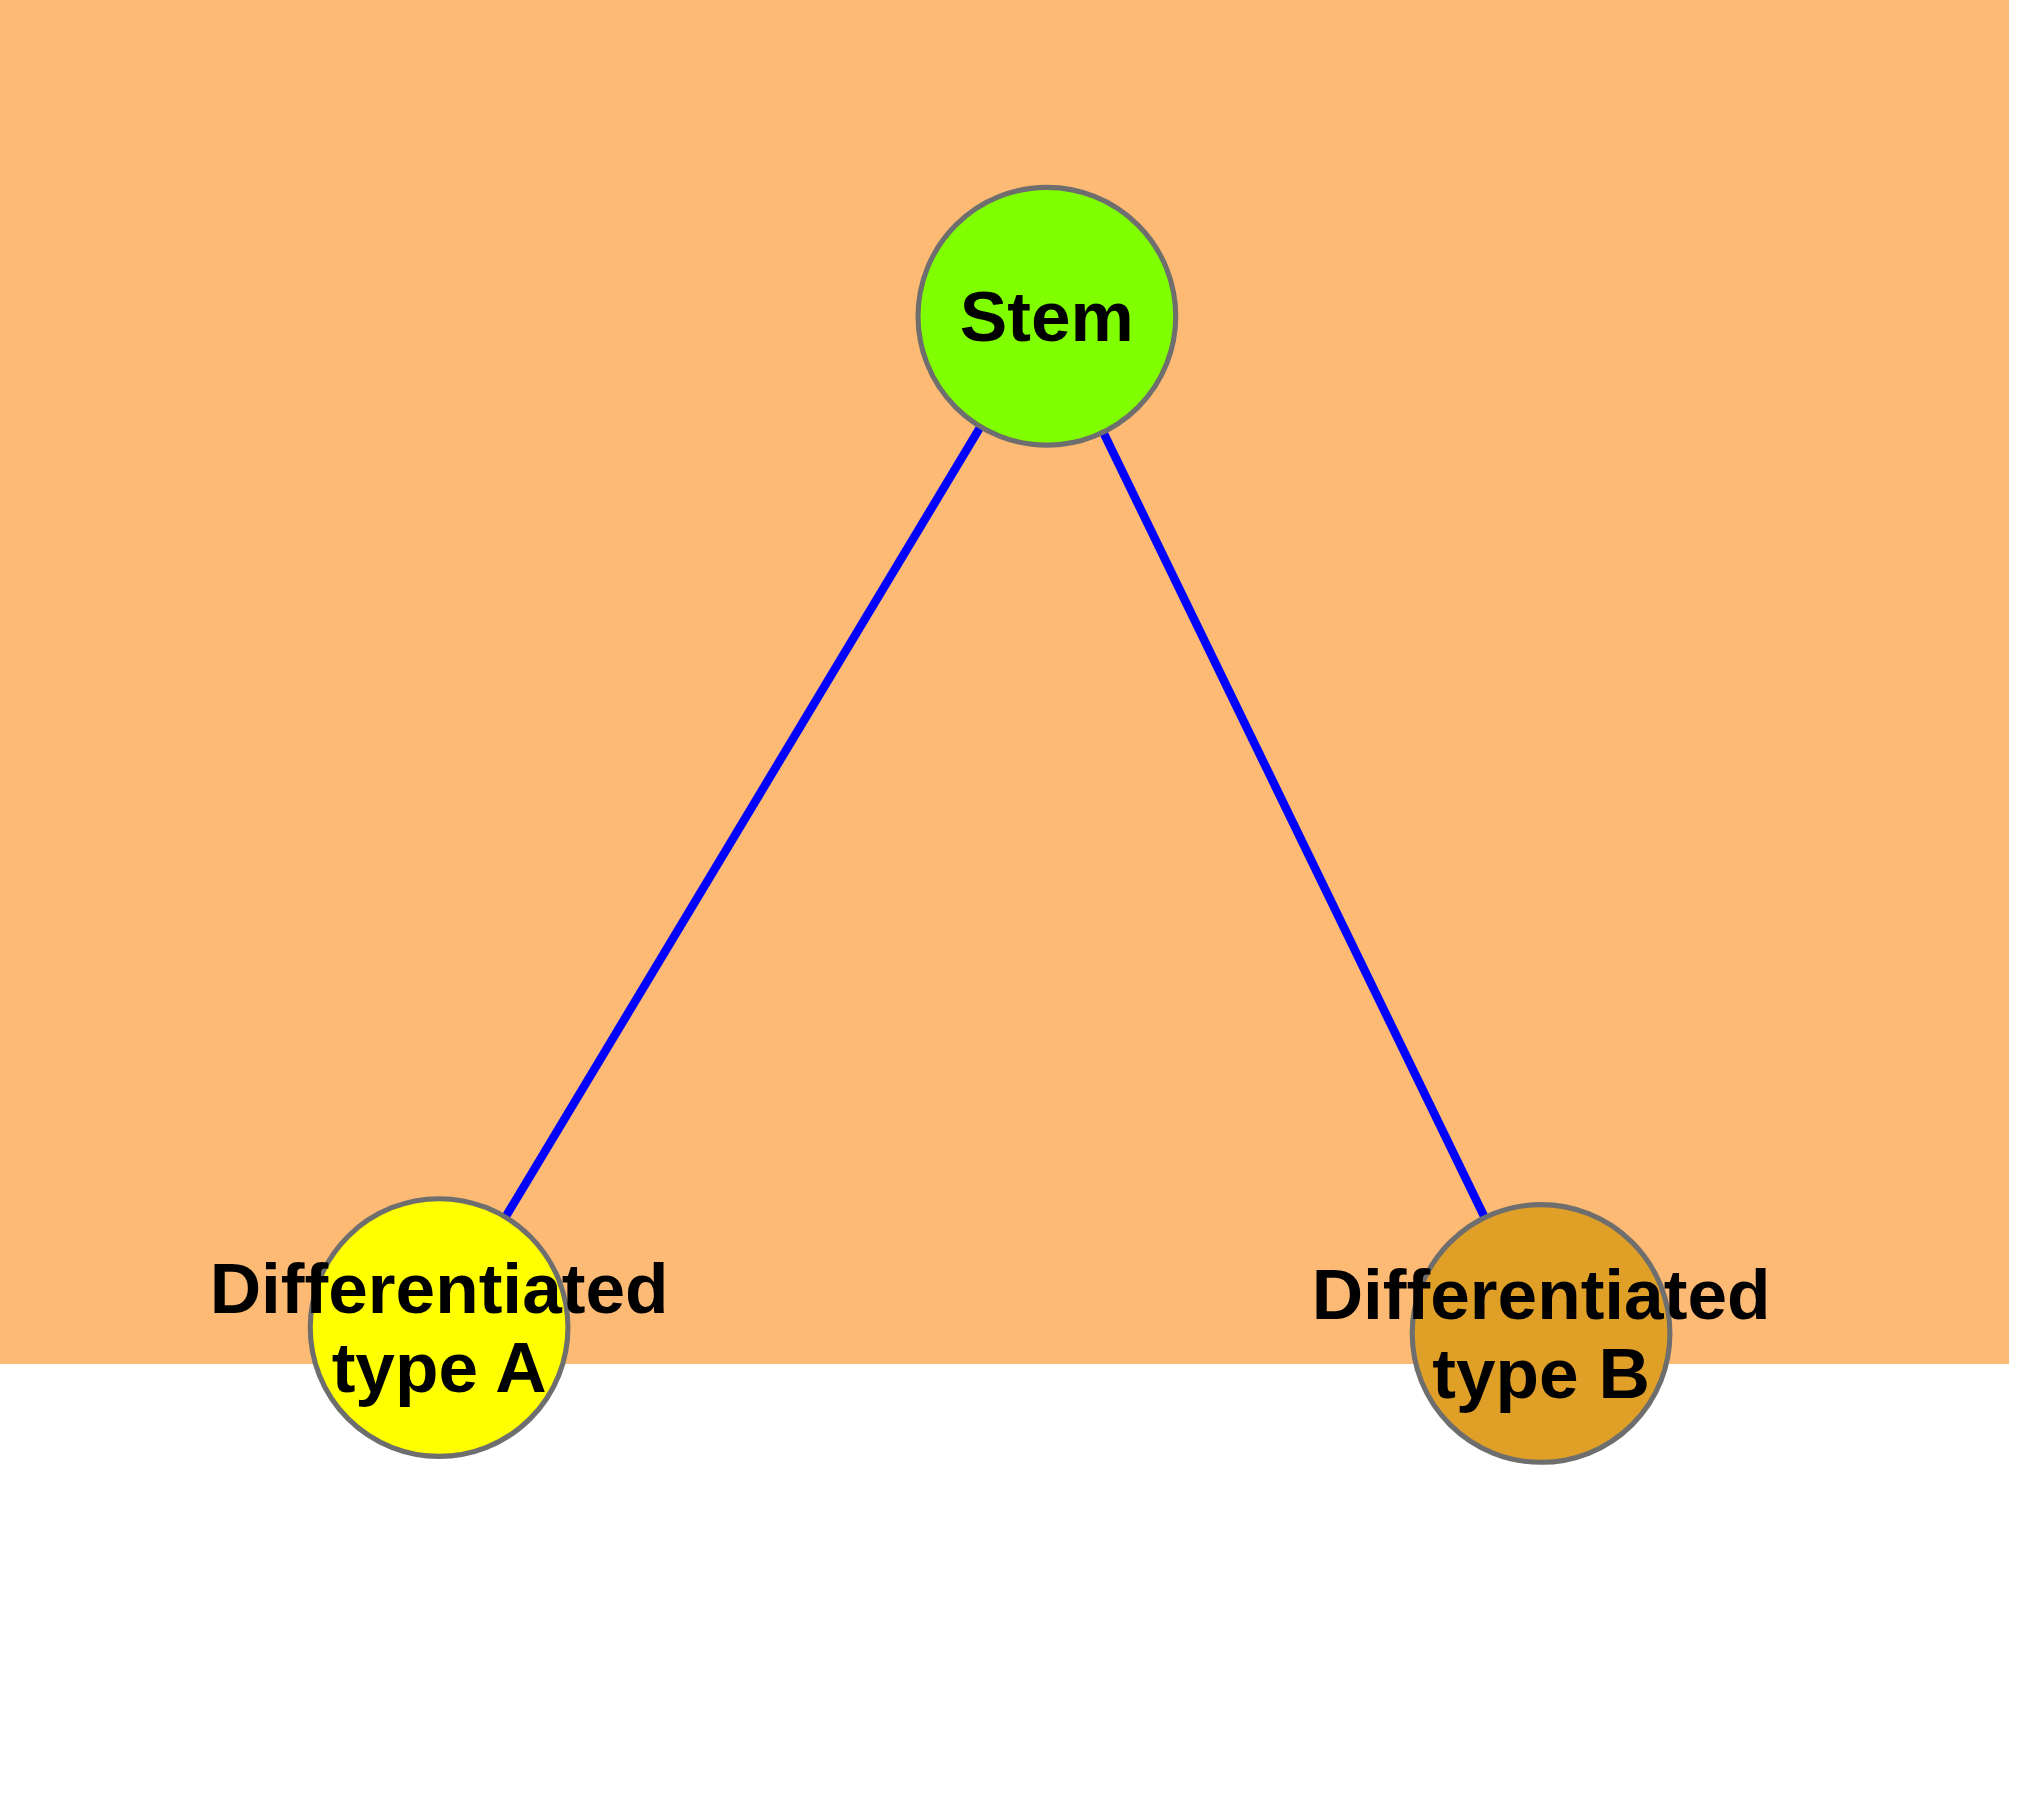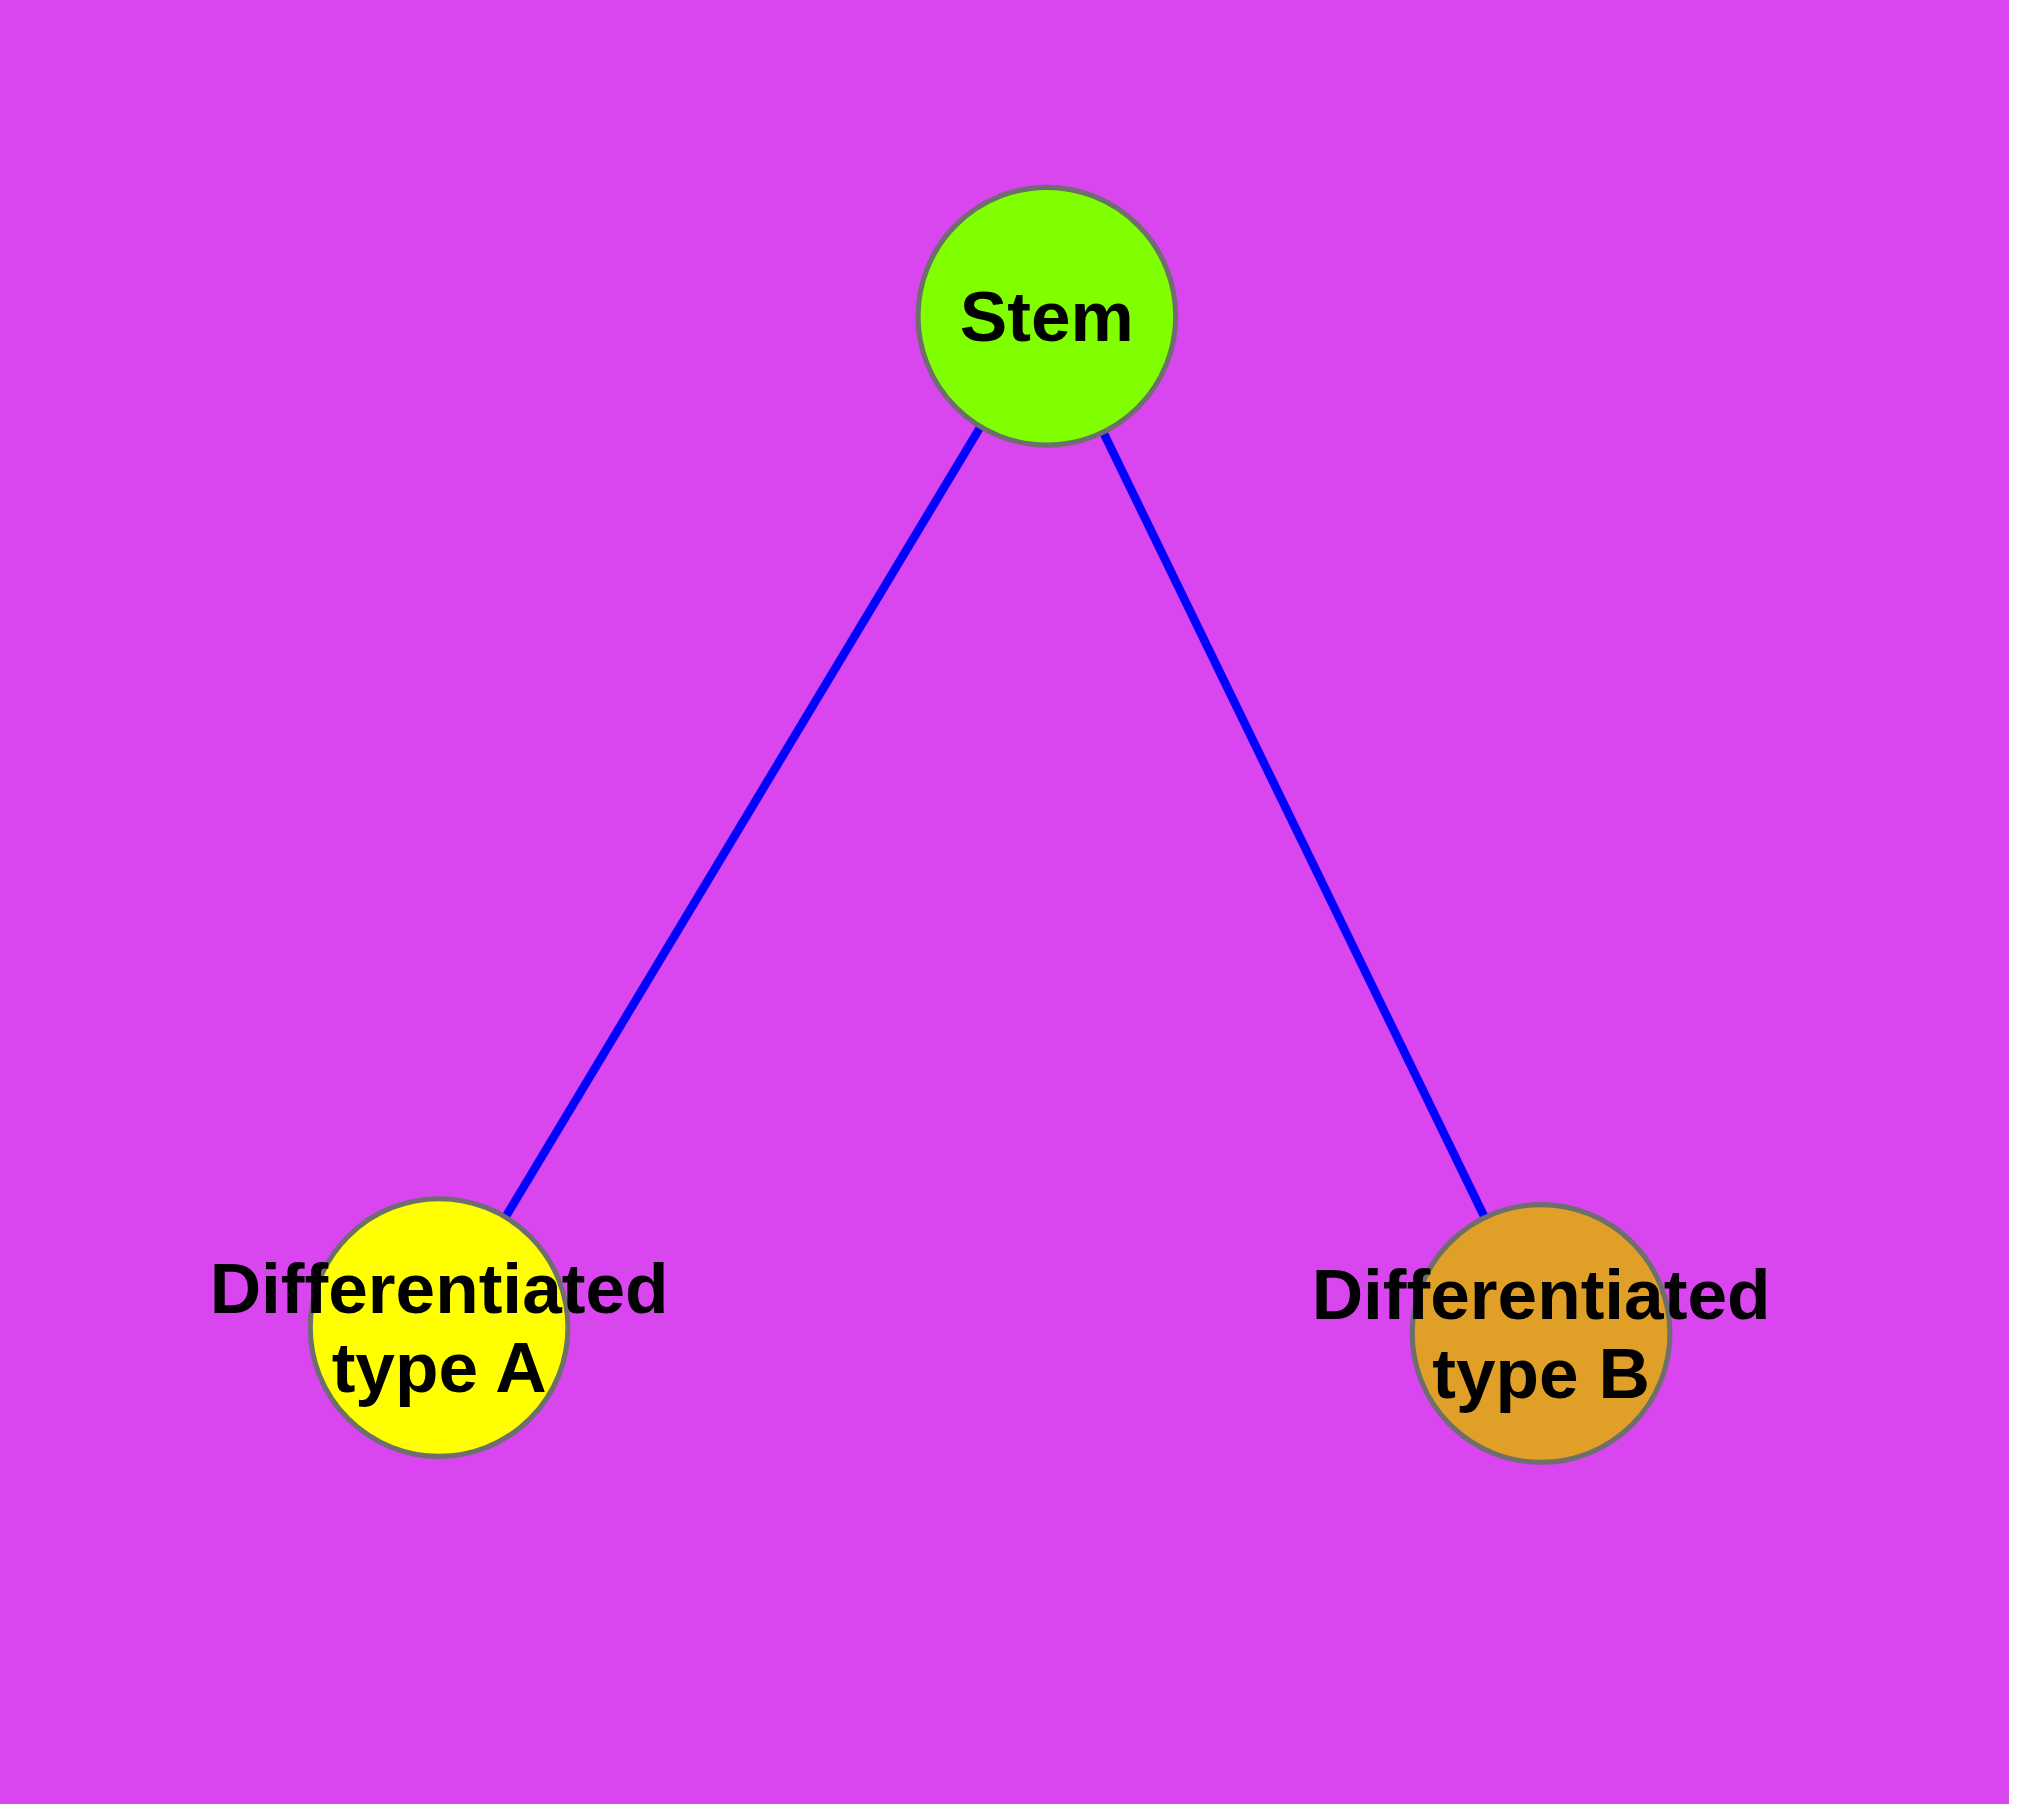--- a/index.html
+++ b/index.html
@@ -13,22 +13,22 @@
     height: 1812px;
     background: #ffffff;
     overflow: hidden;
     font-family: "Liberation Sans", sans-serif;
   }
   #graph-canvas {
     position: absolute;
     left: 0;
     top: 0;
     width: 2009px;
-    height: 1804px;
-    background: #d946ef;
+    height: 1364px;
+    background: #fdba74;
   }
   #graph-svg {
     position: absolute;
     left: 0;
     top: 0;
     width: 2009px;
     height: 1804px;
     display: block;
   }
   .node-label {

